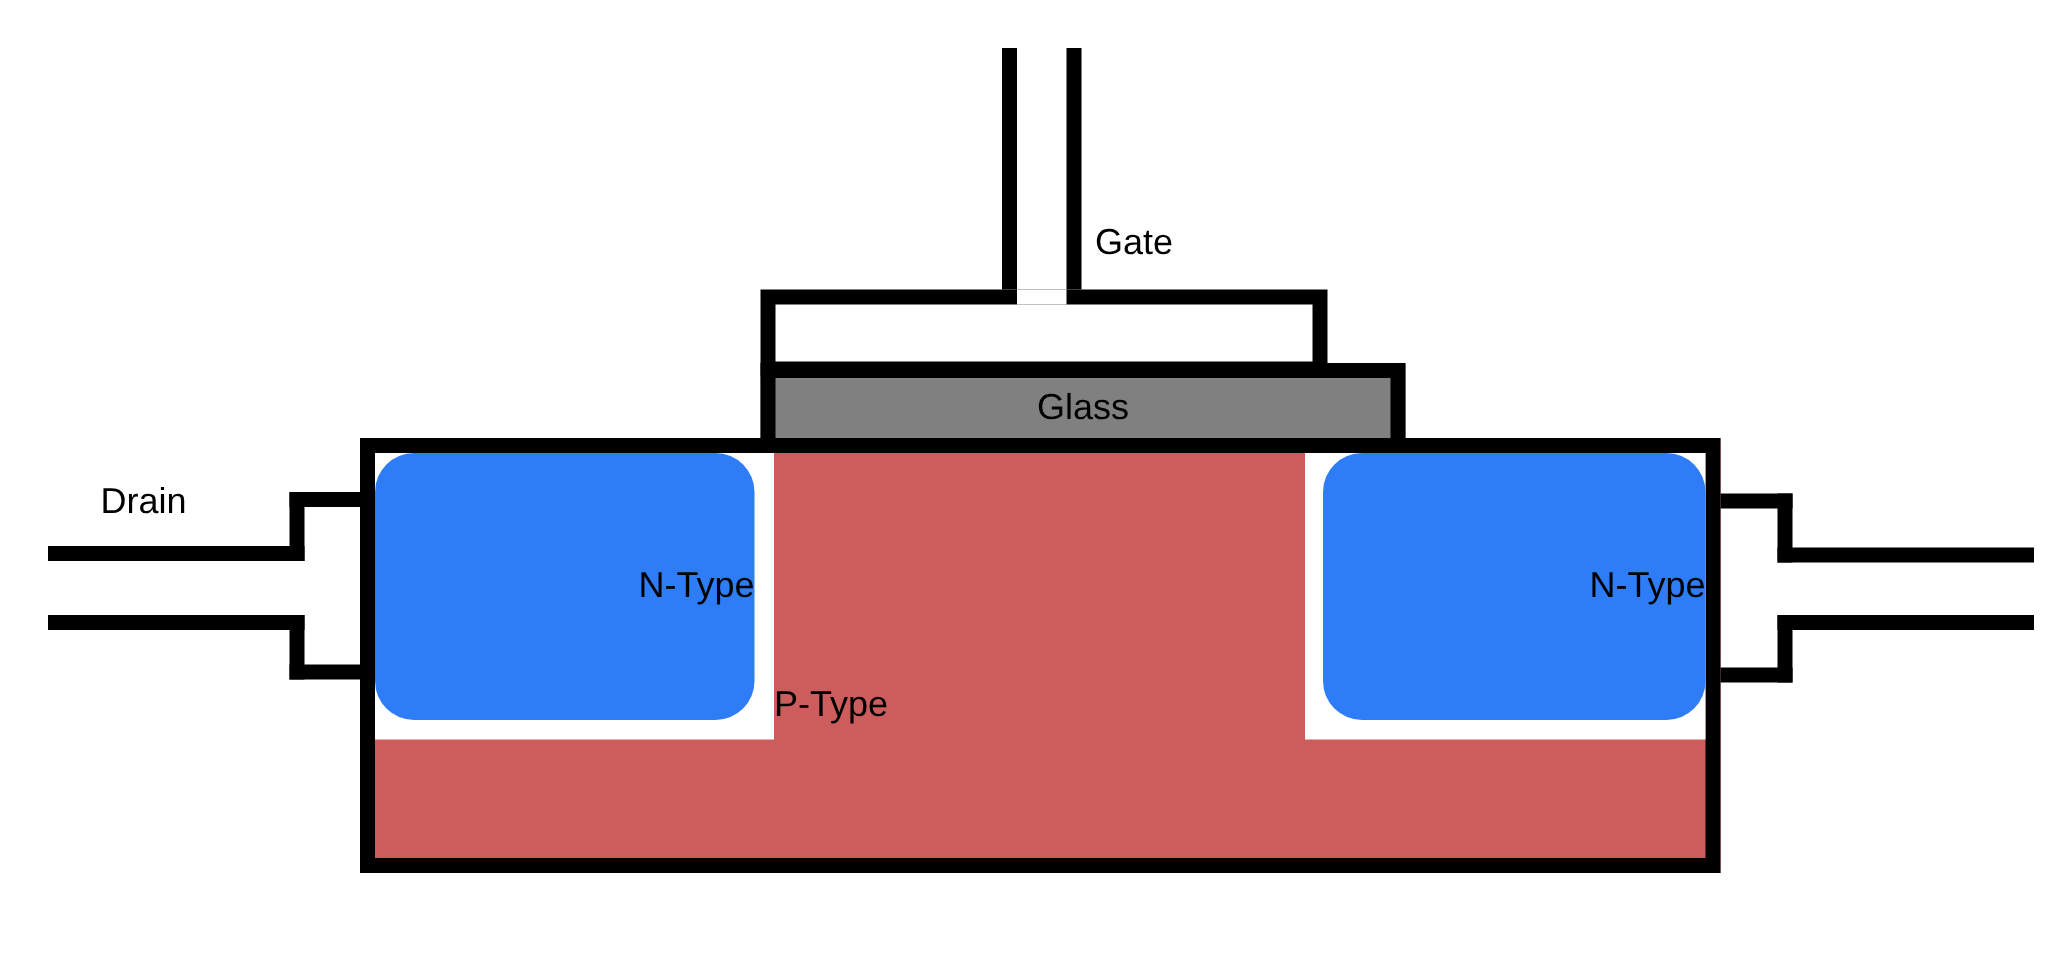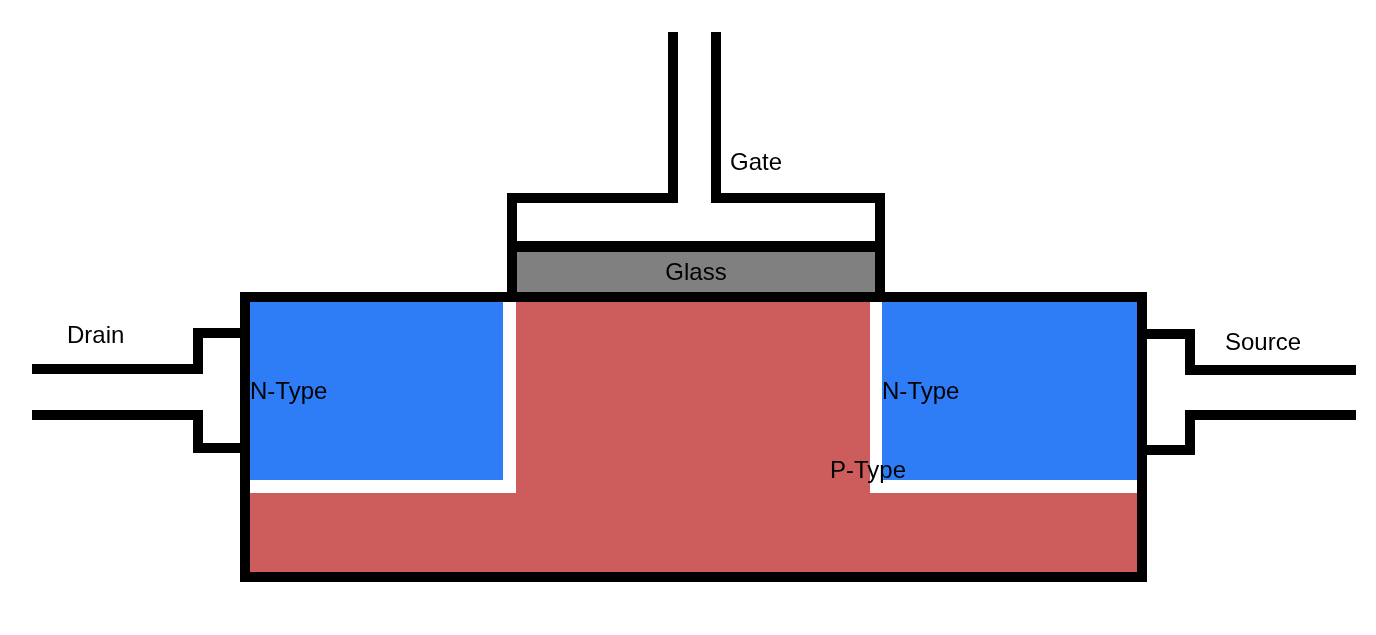--- a/index.html
+++ b/index.html
@@ -35,46 +35,45 @@
   .tube-gap {
     left: 678px; top: 193px;
     width: 33px; height: 10px;
     background: #ffffff;
   }
   .tube-left  { left: 668px; top: 32px; width: 10px; height: 171px; }
   .tube-right { left: 711px; top: 32px; width: 10px; height: 171px; }
   
   .glass-box {
     left: 507px; top: 242px;
-    width: 378px; height: 60px;
+    width: 430px; height: 60px;
     border: 10px solid var(--line, #000);
     background: var(--glass, #808080);
     box-sizing: border-box;
     display: flex; align-items: center; justify-content: center;
   }
   
   .body-box {
     left: 240px; top: 292px;
     width: 907px; height: 290px;
     border: 10px solid var(--line, #000);
     background: var(--p_type, #CD5C5C);
     box-sizing: border-box;
   }
   .white-left  { left: 250px; top: 302px; width: 266px; height: 191px; background: #ffffff; }
   .white-right { left: 870px; top: 302px; width: 267px; height: 191px; background: #ffffff; }
   .n-region {
     background: var(--n_type, #2E7DF7);
-    display: flex; align-items: center; justify-content: flex-start;
+    display: flex; align-items: center; justify-content: flex-end; border-radius: 26px;
   }
   .n-left  { left: 250px; top: 302px; width: 253px; height: 178px; }
   .n-right { left: 882px; top: 302px; width: 255px; height: 178px; }
   .p-label-wrap {
     left: 516px; top: 458px; width: 354px;
-    text-align: right;
-    padding-left: 36px;
+    text-align: left;
   }
   
   .drain-step-top    { left: 193px; top: 328px; width: 47px;  height: 10px; }
   .drain-vert-top    { left: 193px; top: 328px; width: 10px;  height: 46px; }
   .drain-wire-top    { left: 32px;  top: 364px; width: 171px; height: 10px; }
   .drain-wire-bottom { left: 32px;  top: 410px; width: 171px; height: 10px; }
   .drain-vert-bottom { left: 193px; top: 410px; width: 10px;  height: 43px; }
   .drain-step-bottom { left: 193px; top: 443px; width: 47px;  height: 10px; }
   
   .source-step-top    { left: 1147px; top: 329px; width: 48px;  height: 10px; }
@@ -127,15 +126,14 @@
 
   <div class="abs line source-step-top"></div>
   <div class="abs line source-vert-top"></div>
   <div class="abs line source-wire-top"></div>
   <div class="abs line source-wire-bottom"></div>
   <div class="abs line source-vert-bottom"></div>
   <div class="abs line source-step-bottom"></div>
 
   <div class="abs label gate-label">Gate</div>
   <div class="abs label drain-label">Drain</div>
-  <div class="abs label source-label">Source</div>
 
 </div>
 
 </body></html>

